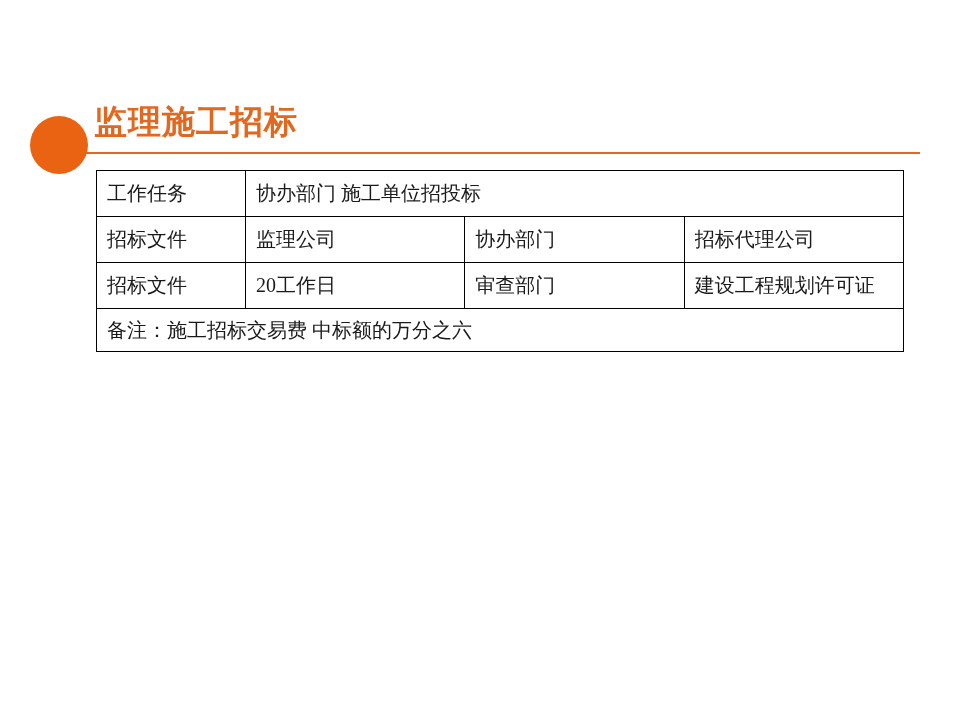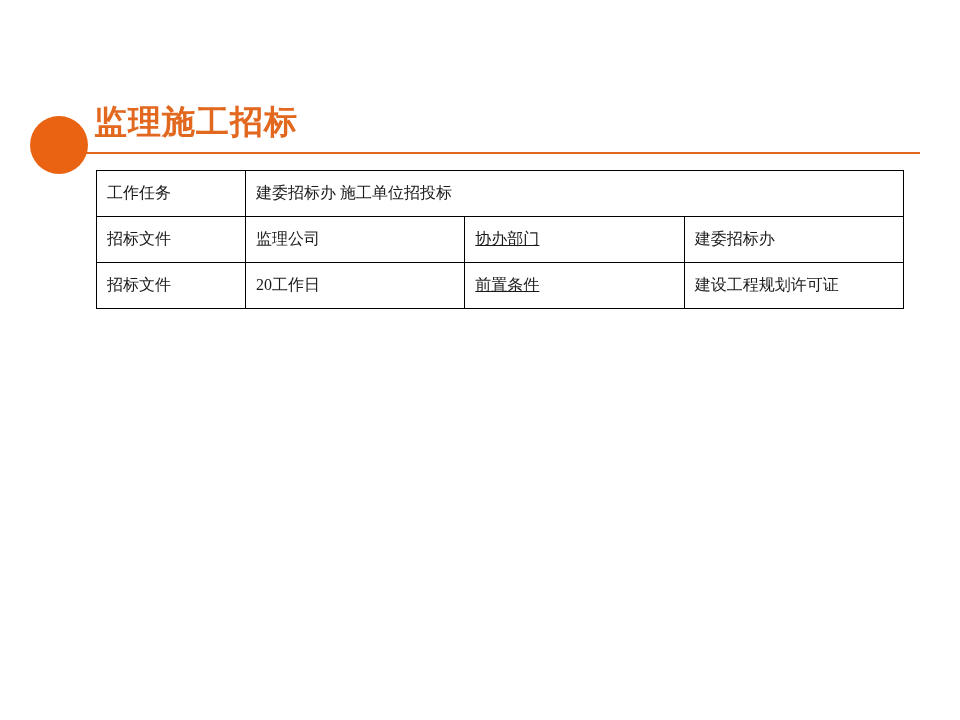--- a/index.html
+++ b/index.html
@@ -57,29 +57,29 @@
     position: absolute;
     left: 96px;
     top: 170px;
     width: 808px;
     border-collapse: collapse;
     table-layout: fixed;
   }
   .tbl td {
     border: 1px solid #000000;
     padding: 0 10px;
-    font-size: 16px;
+    font-size: 20px;
     color: #1a1a1a;
     vertical-align: middle;
     font-family: "Liberation Serif", serif;
   }
   .row-h { height: 46px; }
   .c-label { width: 128px; }
   .c-mid   { width: 256px; }
-  .c-label2{ width: 136px; text-decoration: underline; }
+  .c-label2{ width: 136px; }
   .c-val2  { width: 286px; }
 
   .files-cell {
     padding: 10px 12px 14px 12px !important;
     line-height: 30.5px;
     font-size: 19px;
   }
   .files-cell .head {
     display: block;
   }
@@ -102,30 +102,33 @@
 <div class="slide">
 
   <div class="title-rule"></div>
   <div class="title-bullet"></div>
   <div class="title-text">监理施工招标</div>
 
   <table class="tbl">
     <tbody>
       <tr class="row-h">
         <td class="c-label">工作任务</td>
-        <td colspan="3">建委招标办 施工单位招投标</td>
+        <td colspan="3">协办部门 施工单位招投标</td>
       </tr>
       <tr class="row-h">
         <td class="c-label">招标文件</td>
         <td class="c-mid">监理公司</td>
         <td class="c-label2">协办部门</td>
-        <td class="c-val2">建委招标办</td>
+        <td class="c-val2">招标代理公司</td>
       </tr>
       <tr class="row-h">
         <td class="c-label">招标文件</td>
         <td class="c-mid">20工作日</td>
-        <td class="c-label2">前置条件</td>
+        <td class="c-label2">审查部门</td>
         <td class="c-val2">建设工程规划许可证</td>
+      </tr>
+      <tr>
+        <td class="note-cell" colspan="4">备注：施工招标交易费  中标额的万分之六</td>
       </tr>
     </tbody>
   </table>
 
 </div>
 
 </body></html>

